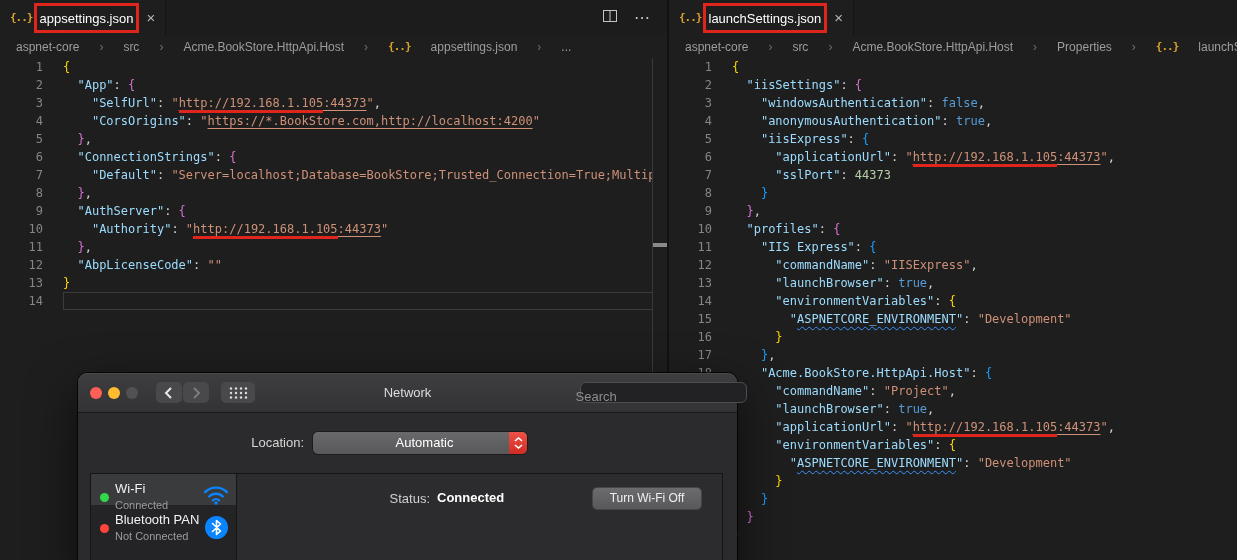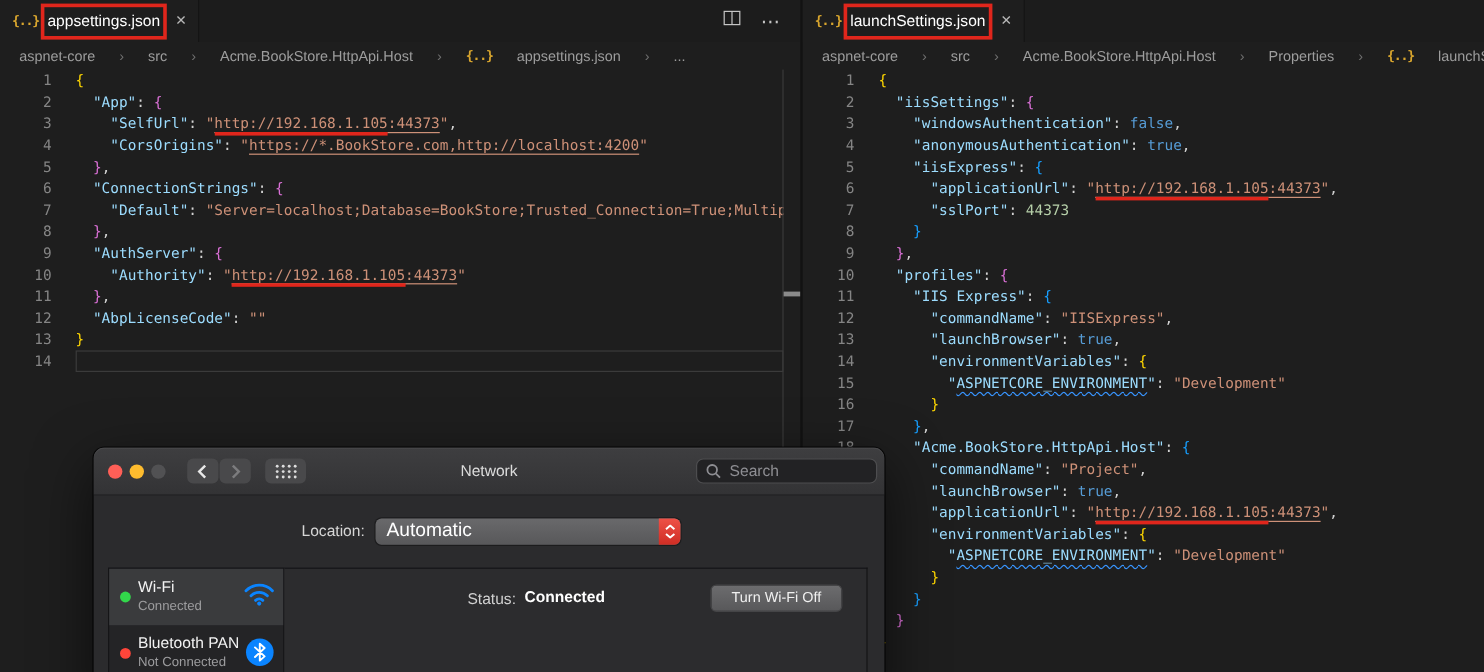--- a/index.html
+++ b/index.html
@@ -53,39 +53,39 @@
   .mac-titlebar{position:absolute;top:0;left:0;right:0;height:39px;border-radius:9px 9px 0 0;
                 background:linear-gradient(#3e3e40,#333335);border-bottom:1px solid #19191b;
                 box-shadow:inset 0 1px 0 rgba(255,255,255,.06);}
   .tl{position:absolute;top:14px;width:12px;height:12px;border-radius:50%;}
   .tl-close{left:12px;background:#ff5f57;} .tl-min{left:30px;background:#febc2e;} .tl-zoom{left:48px;background:#515153;}
   .navbtn{position:absolute;top:9px;height:21px;background:#49494b;border-radius:5px;
           display:flex;align-items:center;justify-content:center;}
   .nav-back{left:78px;width:26px;} .nav-fwd{left:105px;width:26px;} .nav-grid{left:143px;width:34px;}
   .mac-title{position:absolute;top:0;left:160px;right:160px;height:39px;line-height:39px;
              text-align:center;color:#dcdcdc;font-size:13px;}
-  .mac-search{position:absolute;top:9px;left:502px;width:151px;height:21px;background:#222224;
+  .mac-search{position:absolute;top:9px;left:502px;width:167px;height:21px;background:#222224;
               border:1px solid #4d4d4f;border-radius:6px;display:flex;align-items:center;gap:5px;
-              padding:0 7px;box-sizing:border-box;}
+              padding:0 7px;box-sizing:border-box;flex-direction:column;}
   .mac-search input{flex:1;min-width:0;background:transparent;border:none;outline:none;
               color:#d8d8d8;font-size:13px;font-family:"Liberation Sans",sans-serif;}
   .mac-search input::placeholder{color:#8e8e93;}
 
   .loc-label{position:absolute;top:62px;left:120px;width:106px;text-align:right;color:#d6d6d6;font-size:13px;}
-  .dropdown{position:absolute;top:59px;left:235px;width:254px;height:22px;
+  .dropdown{position:absolute;top:59px;left:235px;width:214px;height:22px;
             background:linear-gradient(#69696b,#58585a);border-radius:5px;
-            box-shadow:0 0 0 1px rgba(0,0,0,.35);color:#fff;font-size:16px;line-height:22px;
-            padding-left:9px;box-sizing:border-box;}
+            box-shadow:0 0 0 1px rgba(0,0,0,.35);color:#fff;font-size:13px;line-height:22px;
+            padding-left:9px;box-sizing:border-box;text-align:center;}
   .dd-cap{position:absolute;right:0;top:0;bottom:0;width:18px;border-radius:0 5px 5px 0;
           background:linear-gradient(#ee5147,#cf2d24);display:flex;flex-direction:column;
           align-items:center;justify-content:center;gap:2px;}
 
   .listbox{position:absolute;left:12px;top:100px;width:147px;bottom:-20px;background:#242426;
            border:1px solid #151517;box-sizing:border-box;}
-  .svc-row{height:47px;position:relative;}
+  .svc-row{height:31px;position:relative;}
   .svc-row.selected{background:#3a3b3d;}
   .svc-dot{position:absolute;left:9px;top:19px;width:9px;height:9px;border-radius:50%;}
   .dot-green{background:#32d74b;} .dot-red{background:#ff453a;}
   .svc-name{position:absolute;left:24px;top:7px;font-size:13px;color:#f2f2f2;}
   .svc-status{position:absolute;left:24px;top:25px;font-size:11px;color:#9c9c9e;}
   .svc-icon{position:absolute;right:7px;top:10px;}
 
   .mainpanel{position:absolute;left:159px;top:100px;right:14px;bottom:-20px;background:#2c2c2e;
              border:1px solid #151517;border-left:none;box-sizing:border-box;}
   .status-label{position:absolute;left:95px;top:17px;width:98px;text-align:right;color:#d0d0d0;font-size:13px;}

